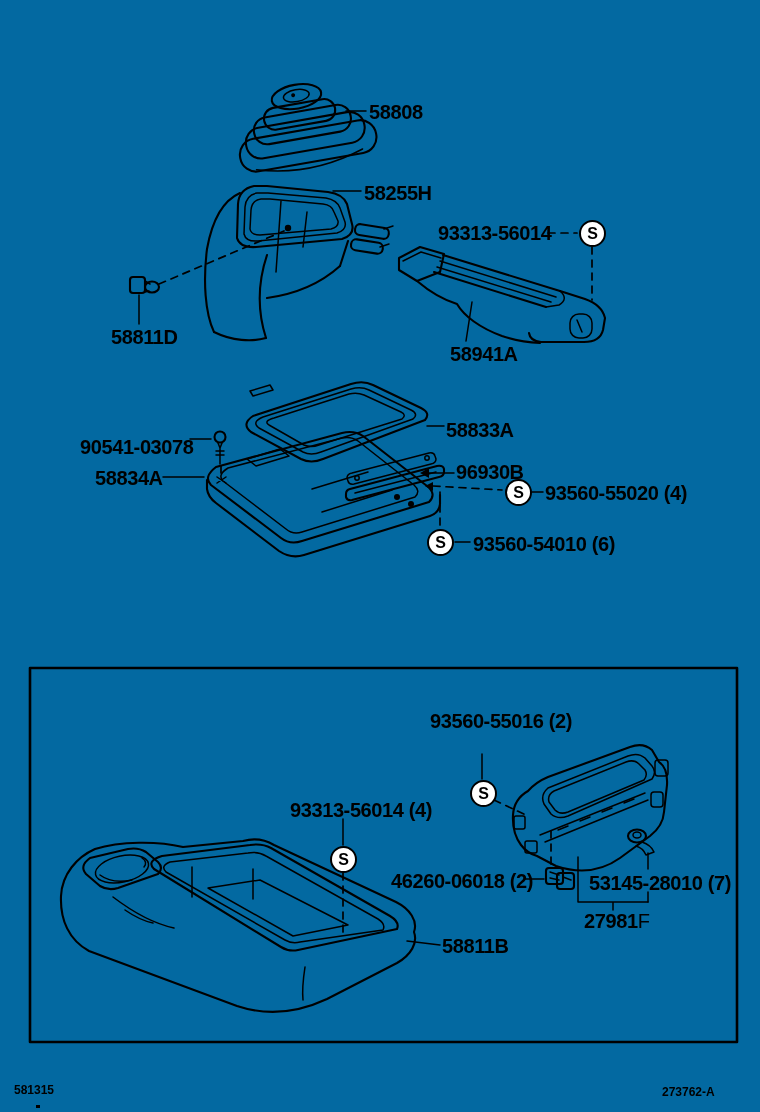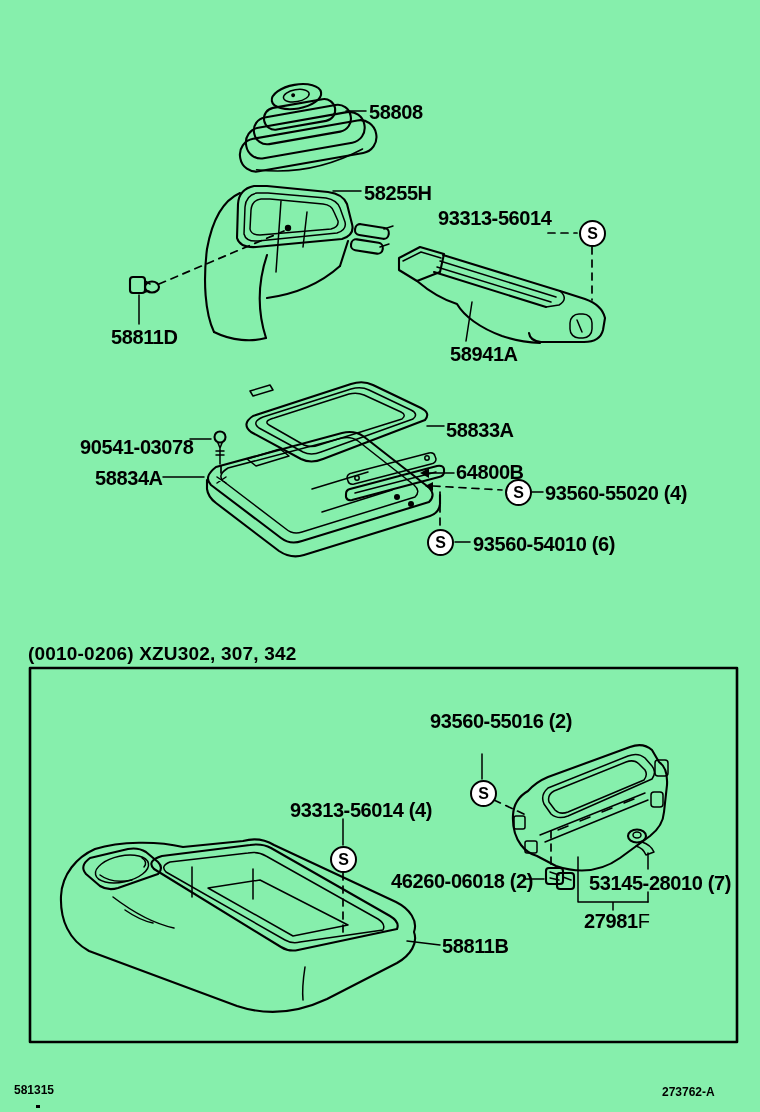--- a/index.html
+++ b/index.html
@@ -1,16 +1,16 @@
 <!DOCTYPE html>
 <html><head>
 <meta charset="utf-8">
 <style>
   html,body{margin:0;padding:0;background:#fff;}
-  .page{position:relative;width:760px;height:1112px;background:#86efac;overflow:hidden;
+  .page{position:relative;width:760px;height:1112px;background:#0369a1;overflow:hidden;
         font-family:"Liberation Sans",sans-serif;color:#000;}
   .art{position:absolute;left:0;top:0;}
   .art path,.art rect,.art ellipse,.art circle,.art line,.art polyline{
       fill:none;stroke:#000;stroke-width:2.1;stroke-linecap:round;stroke-linejoin:round;}
   .art .thin{stroke-width:1.5;}
   .art .dash{stroke-width:1.7;stroke-dasharray:7 6;}
   .art .fil{fill:#000;stroke:none;}
   .art .box{stroke-width:2.6;}
   .lbl{position:absolute;font-weight:bold;font-size:20px;line-height:1;
        letter-spacing:-0.4px;white-space:nowrap;}
@@ -175,31 +175,30 @@
 
     <g>
       <ellipse cx="637" cy="836" rx="9" ry="6.5"></ellipse>
       <ellipse class="thin" cx="637" cy="835" rx="4" ry="3"></ellipse>
       <path class="thin" d="M 642,842 q 9,3 12,10 l -8,3 q -3,-7 -10,-9 Z"></path>
     </g>
   </svg>
 
   <div class="lbl" style="left:369px;top:102px">58808</div>
   <div class="lbl" style="left:364px;top:183px">58255H</div>
-  <div class="lbl" style="left:438px;top:208px">93313-56014</div>
+  <div class="lbl" style="left:438px;top:223px">93313-56014</div>
   <div class="lbl" style="left:111px;top:327px">58811D</div>
   <div class="lbl" style="left:450px;top:344px">58941A</div>
   <div class="lbl" style="left:446px;top:420px">58833A</div>
   <div class="lbl" style="left:80px;top:437px">90541-03078</div>
   <div class="lbl" style="left:95px;top:468px">58834A</div>
-  <div class="lbl" style="left:456px;top:462px">64800B</div>
+  <div class="lbl" style="left:456px;top:462px">96930B</div>
   <div class="lbl" style="left:545px;top:483px">93560-55020 (4)</div>
   <div class="lbl" style="left:473px;top:534px">93560-54010 (6)</div>
 
-  <div class="heading" style="left:28px;top:644px">(0010-0206) XZU302, 307, 342</div>
 
   <div class="lbl" style="left:430px;top:711px">93560-55016 (2)</div>
   <div class="lbl" style="left:290px;top:800px">93313-56014 (4)</div>
   <div class="lbl" style="left:391px;top:871px">46260-06018 (2)</div>
   <div class="lbl" style="left:589px;top:873px">53145-28010 (7)</div>
   <div class="lbl" style="left:584px;top:911px"><span>27981</span><span class="lt">F</span></div>
   <div class="lbl" style="left:442px;top:936px">58811B</div>
 
   <div class="scircle" style="left:579px;top:220px">S</div>
   <div class="scircle" style="left:505px;top:479px">S</div>

